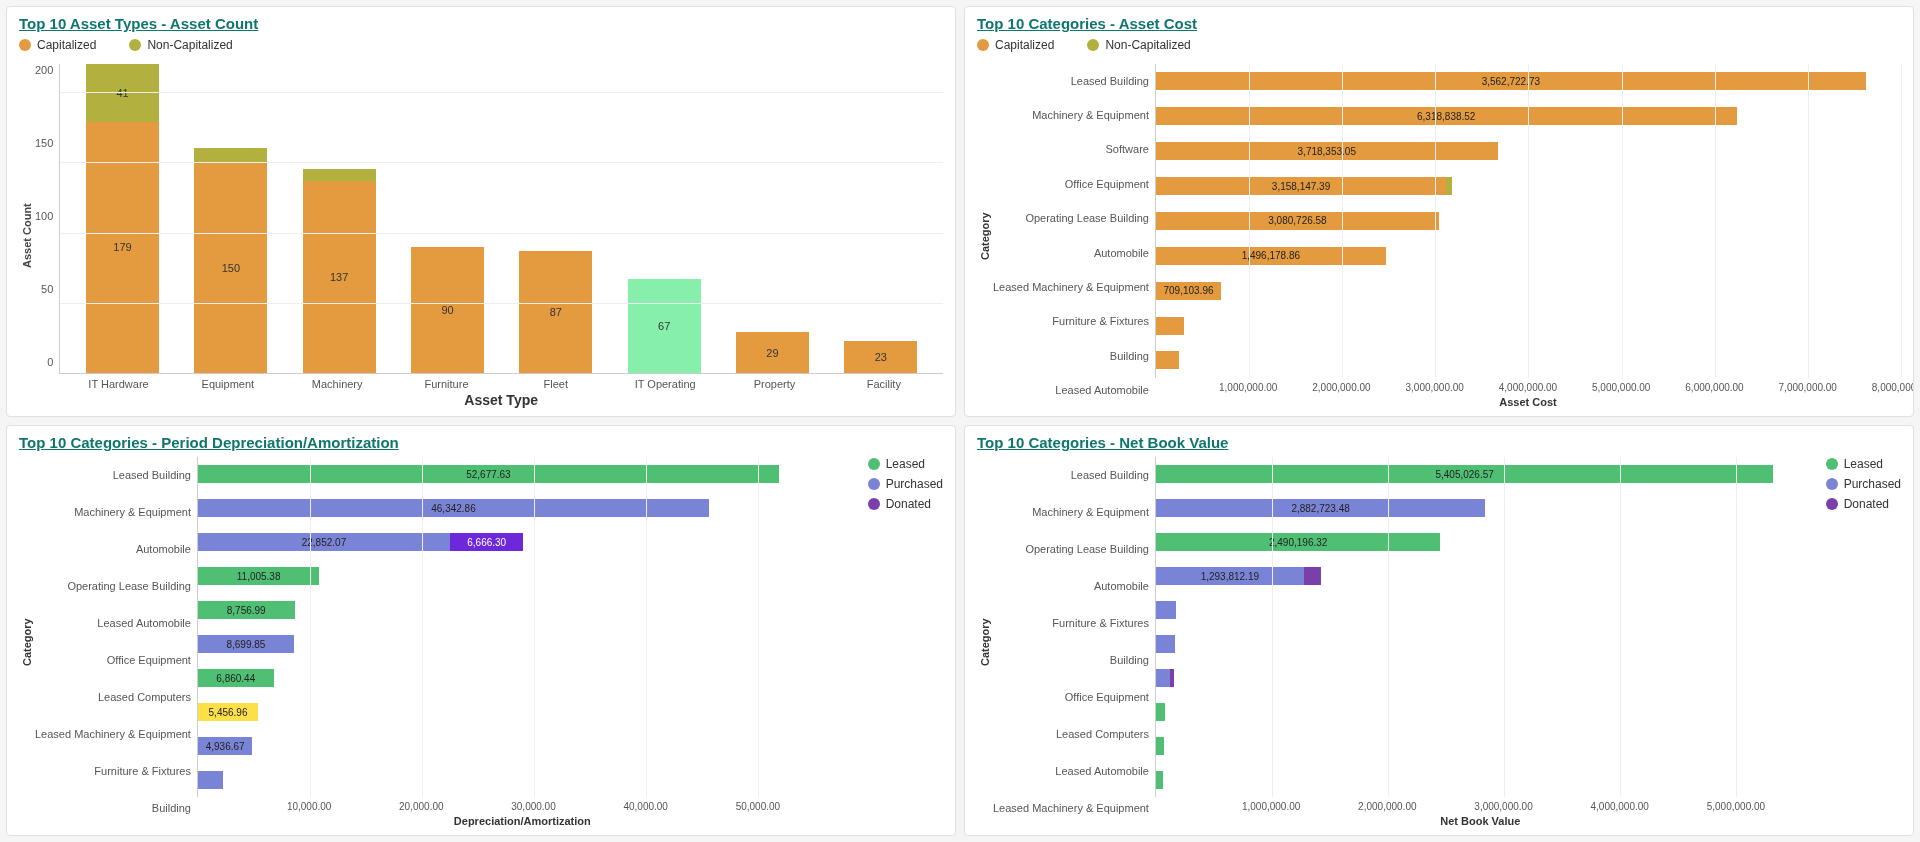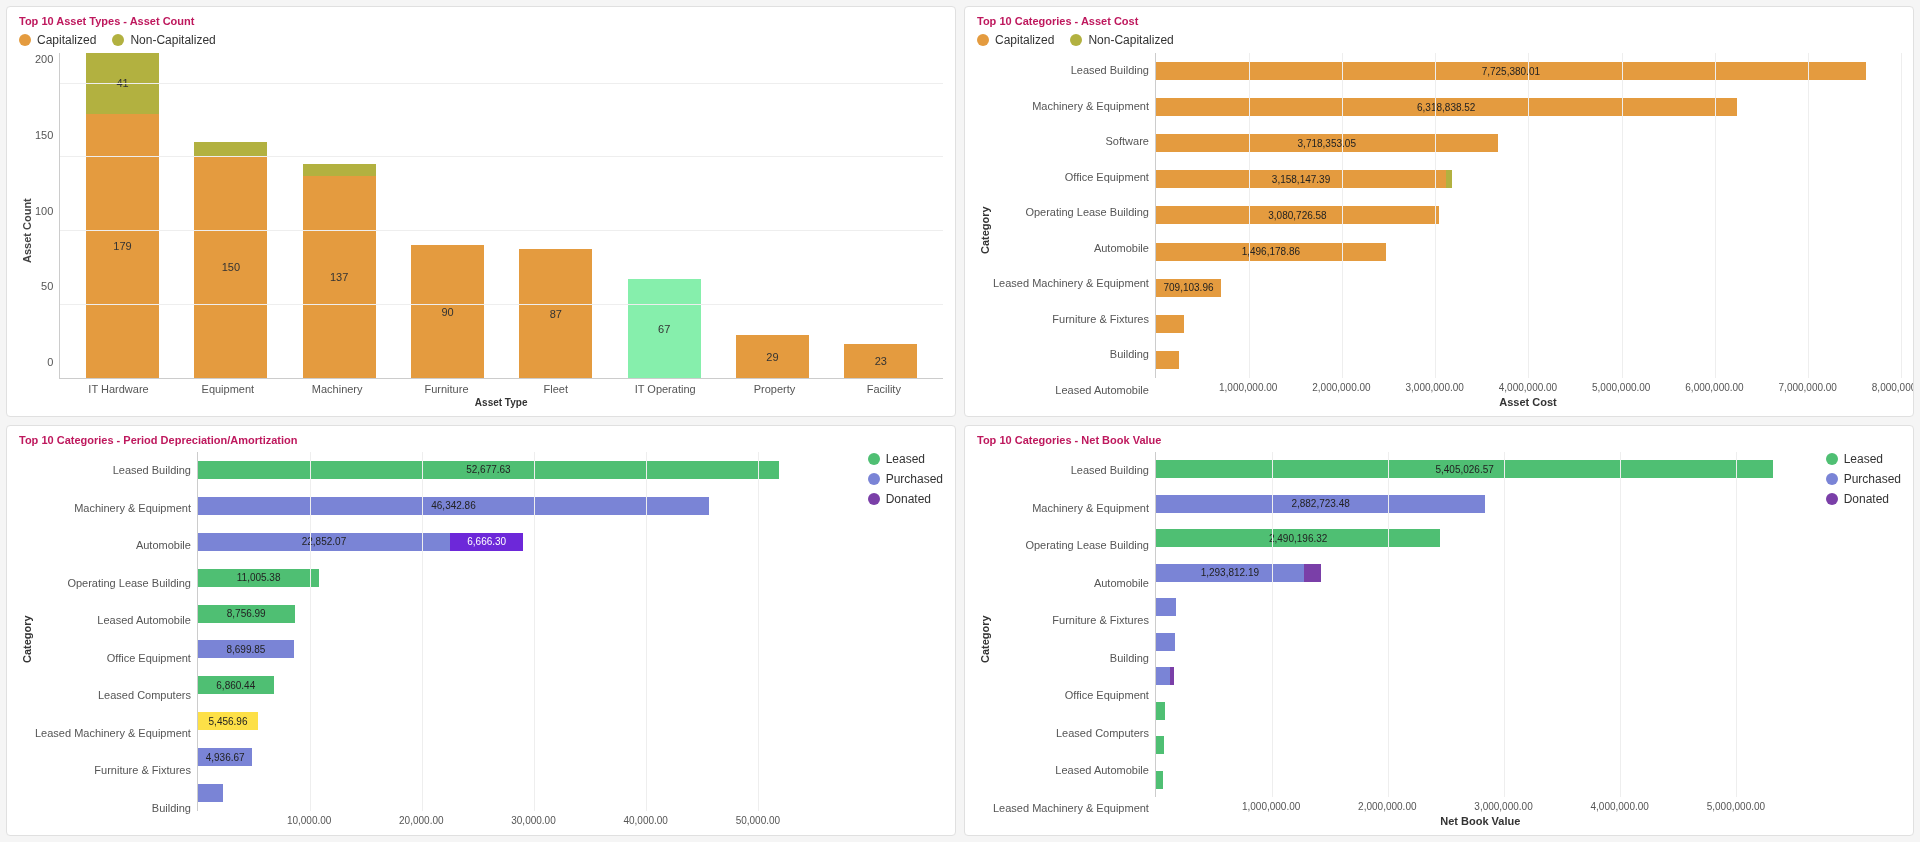--- a/index.html
+++ b/index.html
@@ -23,29 +23,30 @@
     background: #fff;
     border: 1px solid #e0e0e0;
     border-radius: 4px;
     padding: 8px 12px;
     display: flex;
     flex-direction: column;
     overflow: hidden;
   }
   .panel-title {
     font-weight: 700;
-    font-size: 11px;
-    color: #be185d;
+    font-size: 15px;
+    color: #0f766e;
     margin-bottom: 6px;
+    text-decoration: underline;
   }
   .legend {
     display: flex;
-    gap: 16px;
+    gap: 33px;
     font-size: 12px;
-    margin-bottom: 6px;
+    margin-bottom: 12px;
     flex-wrap: wrap;
   }
   .legend-item {
     display: flex;
     align-items: center;
     gap: 6px;
   }
   .swatch {
     width: 12px;
     height: 12px;
@@ -116,21 +117,21 @@
     justify-content:center;
     font-size:11px;
     color:#333;
   }
   .v-x-labels {
     display:flex;
     gap:11px;
     padding:4px 10px 0 10px;
   }
   .v-x-labels span { flex:1; text-align:center; font-size:11px; color:#555; }
-  .v-x-title { text-align:center; font-size:10px; font-weight:600; margin-top:2px; }
+  .v-x-title { text-align:center; font-size:14px; font-weight:600; margin-top:2px; }
 
   
   .hchart {
     display:flex;
     height:100%;
   }
   .h-y-title {
     writing-mode: vertical-rl;
     transform: rotate(180deg);
     font-size:11px;
@@ -327,21 +328,21 @@
             <div class="h-plot">
               <div class="h-vgrid" style="left:12.5%"></div>
               <div class="h-vgrid" style="left:25%"></div>
               <div class="h-vgrid" style="left:37.5%"></div>
               <div class="h-vgrid" style="left:50%"></div>
               <div class="h-vgrid" style="left:62.5%"></div>
               <div class="h-vgrid" style="left:75%"></div>
               <div class="h-vgrid" style="left:87.5%"></div>
               <div class="h-vgrid" style="left:100%"></div>
               <div class="h-row">
-                <div class="h-seg" style="width:96.56725012499999%;background:#e49b3f;color:#222">7,725,380.01</div>
+                <div class="h-seg" style="width:96.56725012499999%;background:#e49b3f;color:#222">3,562,722.73</div>
               </div>
               <div class="h-row">
                 <div class="h-seg" style="width:78.98548149999999%;background:#e49b3f;color:#222">6,318,838.52</div>
               </div>
               <div class="h-row">
                 <div class="h-seg" style="width:46.479413124999994%;background:#e49b3f;color:#222">3,718,353.05</div>
               </div>
               <div class="h-row">
                 <div class="h-seg" style="width:39.476842375000004%;background:#e49b3f;color:#222">3,158,147.39</div>
                 <div class="h-seg" style="width:0.75%;background:#b2b140;color:#222"></div>
@@ -434,20 +435,21 @@
                 <div class="h-seg" style="width:3.9655172413793105%;background:#7a84d6;color:#222"></div>
               </div>
             </div>
             <div class="h-x-axis">
               <span class="h-x-tick" style="left:17.24137931034483%">10,000.00</span>
               <span class="h-x-tick" style="left:34.48275862068966%">20,000.00</span>
               <span class="h-x-tick" style="left:51.724137931034484%">30,000.00</span>
               <span class="h-x-tick" style="left:68.96551724137932%">40,000.00</span>
               <span class="h-x-tick" style="left:86.20689655172413%">50,000.00</span>
             </div>
+            <div class="h-x-title">Depreciation/Amortization</div>
           </div>
           <div class="legend-vertical">
             <div class="legend-item">
               <span class="swatch" style="background:#4fbf73"></span>
               <span>Leased</span>
             </div>
             <div class="legend-item">
               <span class="swatch" style="background:#7a84d6"></span>
               <span>Purchased</span>
             </div>

